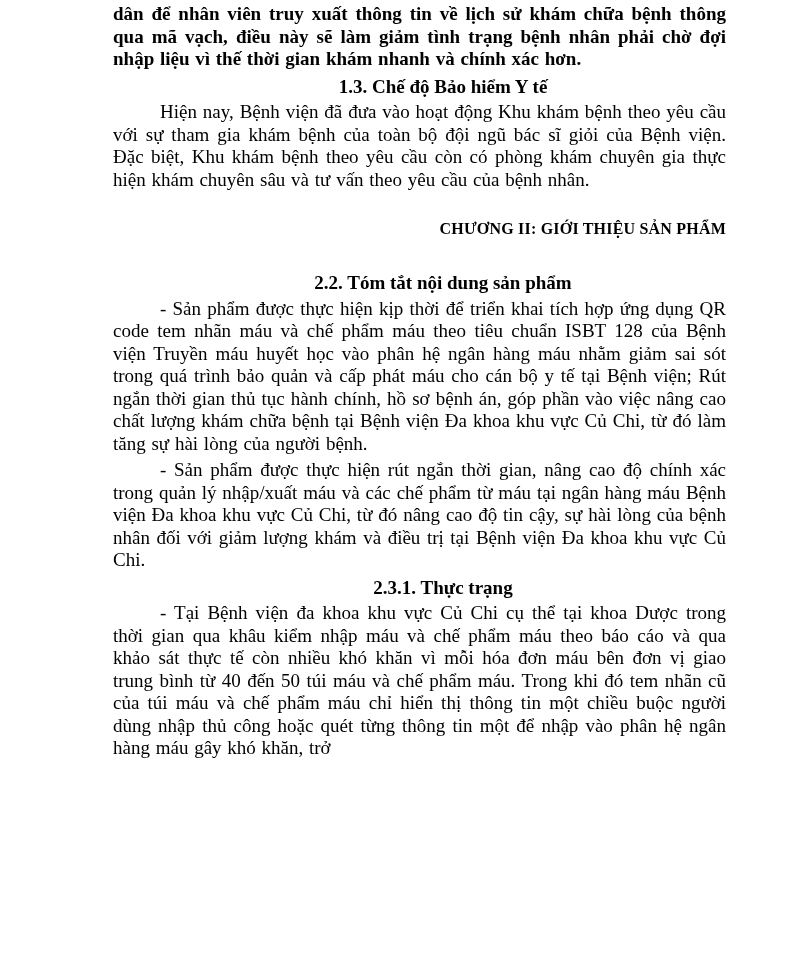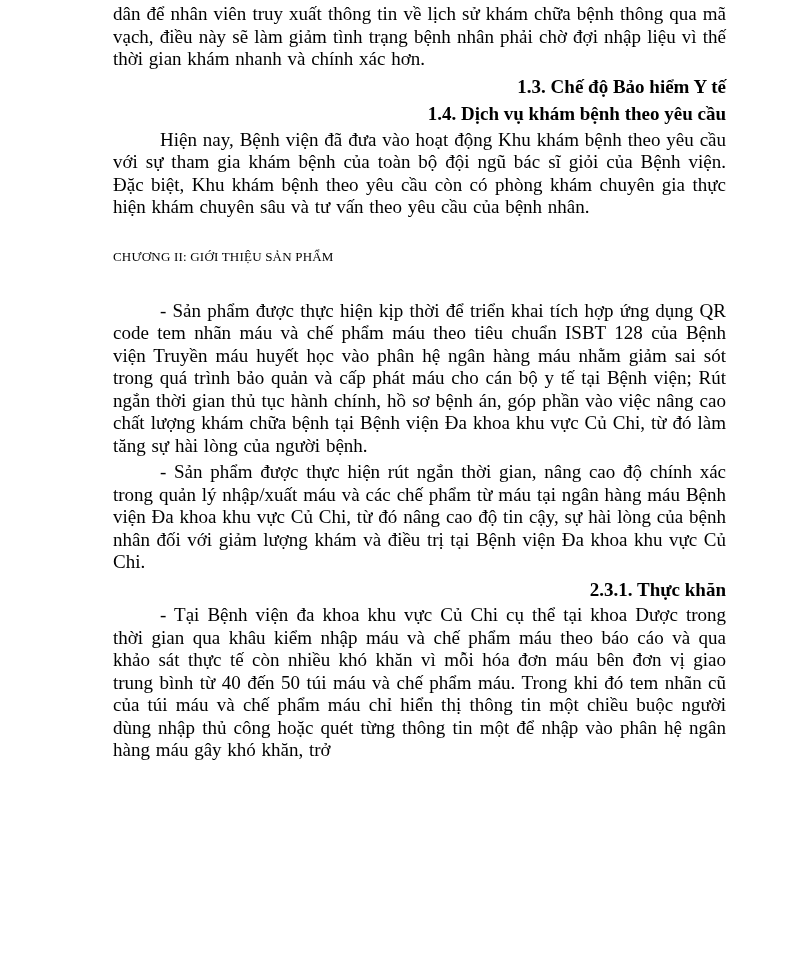--- a/index.html
+++ b/index.html
@@ -26,61 +26,62 @@
   .para {
     margin: 0 0 4px 0;
     font-size: 19px;
     line-height: 22.5px;
     text-align: justify;
     text-indent: 47px;
     word-spacing: 1px;
   }
   .para.continuation {
     text-indent: 0;
+    font-weight: bold;
   }
   .heading {
     margin: 5px 0 3px 0;
     font-size: 19px;
     line-height: 22.5px;
     font-weight: bold;
-    text-align: right;
+    text-align: center;
     text-indent: 47px;
   }
   .chapter-heading {
     margin: 26px 0 32px 0;
-    font-size: 13px;
+    font-size: 16px;
     line-height: 23px;
-    font-weight: normal;
-    text-align: left;
+    font-weight: bold;
+    text-align: right;
     letter-spacing: 0.2px;
   }
 </style>
 </head>
 <body>
 
 <div class="page">
   <div class="content">
 
     <p class="para continuation">dân để nhân viên truy xuất thông tin về lịch sử khám chữa bệnh thông qua mã vạch, điều này sẽ làm giảm tình trạng bệnh nhân phải chờ đợi nhập liệu vì thế thời gian khám nhanh và chính xác hơn.</p>
 
     <h3 class="heading">1.3. Chế độ Bảo hiểm Y tế</h3>
 
 
-    <h3 class="heading">1.4. Dịch vụ khám bệnh theo yêu cầu</h3>
 
     <p class="para">Hiện nay, Bệnh viện đã đưa vào hoạt động Khu khám bệnh theo yêu cầu với sự tham gia khám bệnh của toàn bộ đội ngũ bác sĩ giỏi của Bệnh viện. Đặc biệt, Khu khám bệnh theo yêu cầu còn có phòng khám chuyên gia thực hiện khám chuyên sâu và tư vấn theo yêu cầu của bệnh nhân.</p>
 
     <h2 class="chapter-heading">CHƯƠNG II: GIỚI THIỆU SẢN PHẨM</h2>
 
 
 
+    <h3 class="heading">2.2. Tóm tắt nội dung sản phẩm</h3>
 
     <p class="para">- Sản phẩm được thực hiện kịp thời để triển khai tích hợp ứng dụng QR code tem nhãn máu và chế phẩm máu theo tiêu chuẩn ISBT 128 của Bệnh viện Truyền máu huyết học vào phân hệ ngân hàng máu nhằm giảm sai sót trong quá trình bảo quản và cấp phát máu cho cán bộ y tế tại Bệnh viện; Rút ngắn thời gian thủ tục hành chính, hồ sơ bệnh án, góp phần vào việc nâng cao chất lượng khám chữa bệnh tại Bệnh viện Đa khoa khu vực Củ Chi, từ đó làm tăng sự hài lòng của người bệnh.</p>
 
     <p class="para">- Sản phẩm được thực hiện rút ngắn thời gian, nâng cao độ chính xác trong quản lý nhập/xuất máu và các chế phẩm từ máu tại ngân hàng máu Bệnh viện Đa khoa khu vực Củ Chi, từ đó nâng cao độ tin cậy, sự hài lòng của bệnh nhân đối với giảm lượng khám và điều trị tại Bệnh viện Đa khoa khu vực Củ Chi.</p>
 
 
-    <h3 class="heading">2.3.1. Thực khăn</h3>
+    <h3 class="heading">2.3.1. Thực trạng</h3>
 
     <p class="para">- Tại Bệnh viện đa khoa khu vực Củ Chi cụ thể tại khoa Dược trong thời gian qua khâu kiểm nhập máu và chế phẩm máu theo báo cáo và qua khảo sát thực tế còn nhiều khó khăn vì mỗi hóa đơn máu bên đơn vị giao trung bình từ 40 đến 50 túi máu và chế phẩm máu. Trong khi đó tem nhãn cũ của túi máu và chế phẩm máu chỉ hiển thị thông tin một chiều buộc người dùng nhập thủ công hoặc quét từng thông tin một để nhập vào phân hệ ngân hàng máu gây khó khăn, trở</p>
 
   </div>
 </div>
 
 </body></html>

